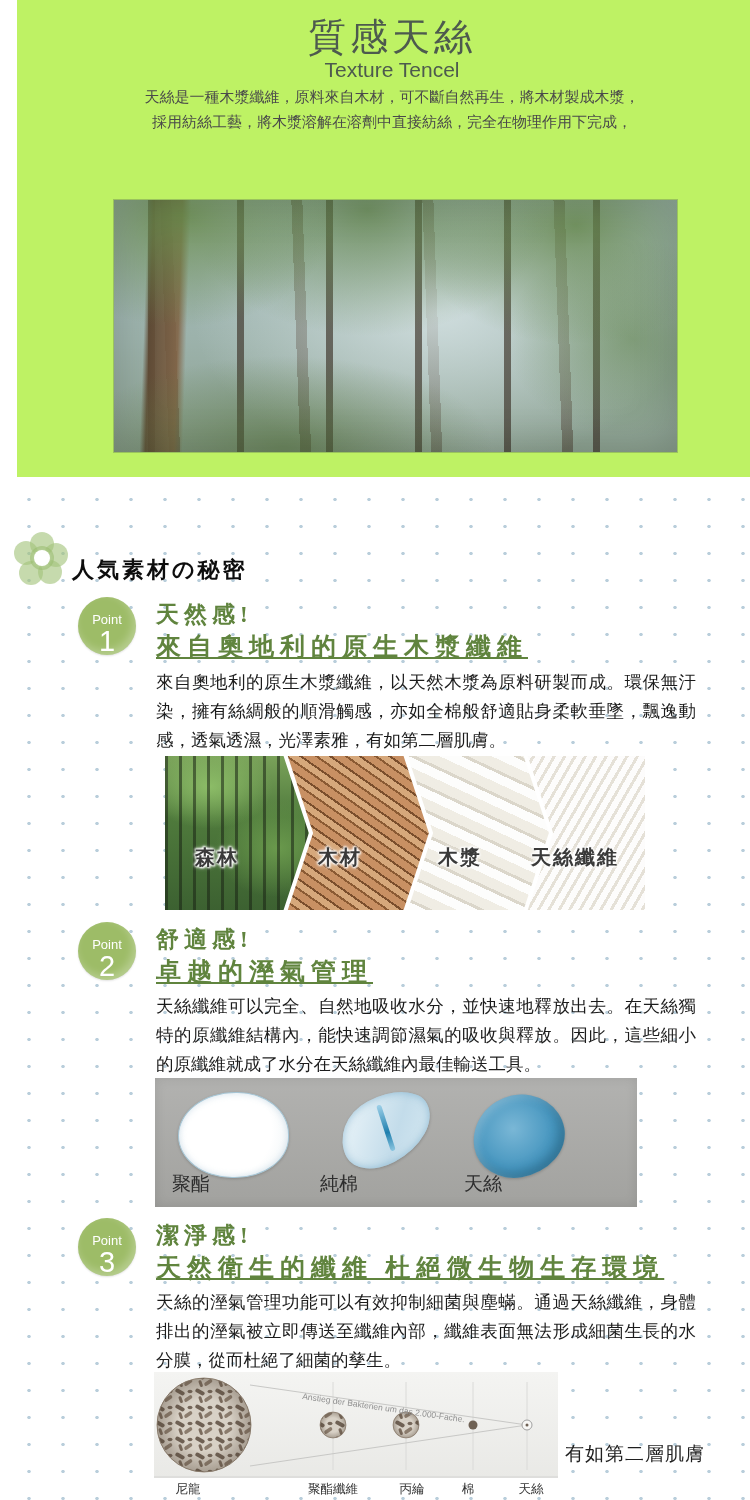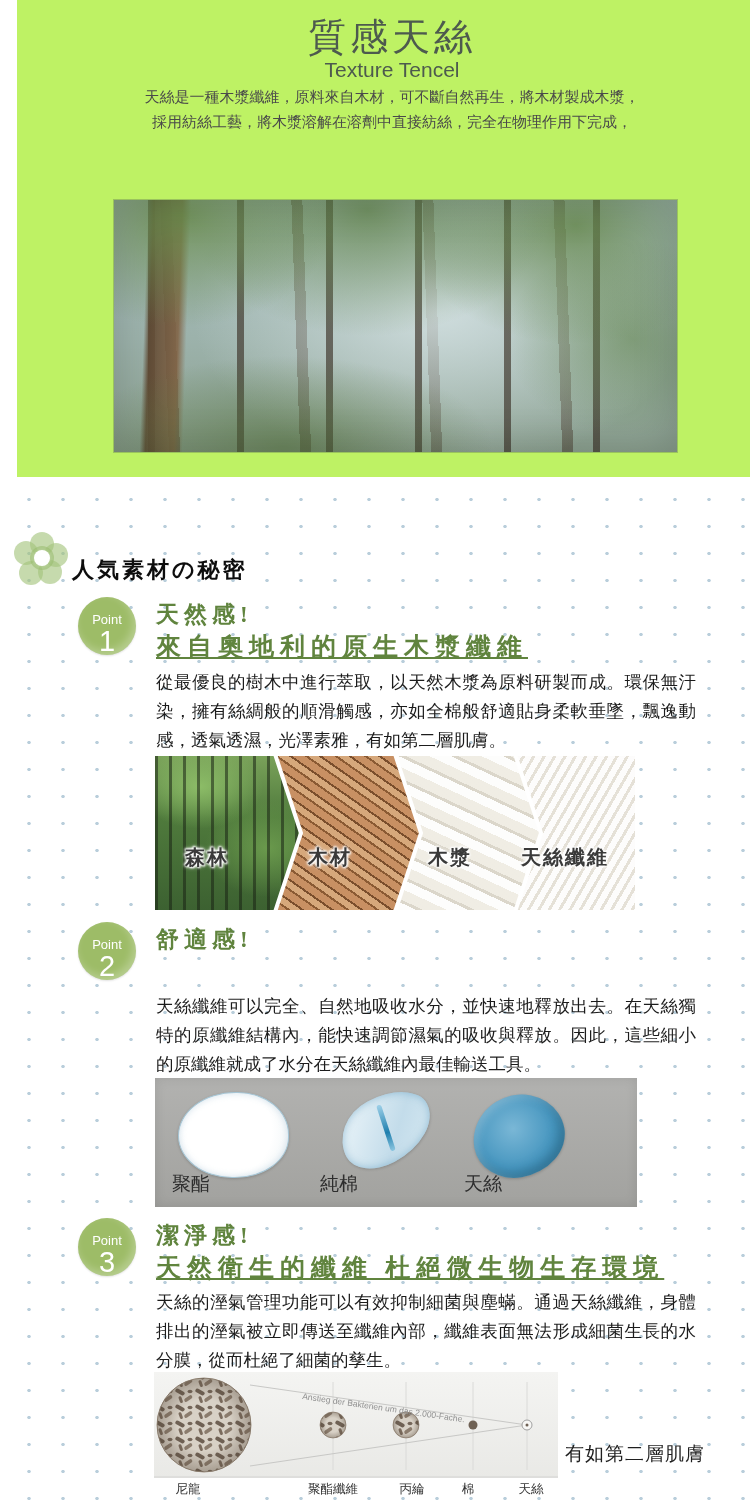--- a/index.html
+++ b/index.html
@@ -55,21 +55,21 @@
 
   .pt-title{position:absolute;left:156px;font-size:23px;font-weight:700;color:#60843e;letter-spacing:5px;}
   .pt-title.t1{top:599px}.pt-title.t2{top:924px}.pt-title.t3{top:1220px}
   .pt-sub{position:absolute;left:156px;font-size:25px;font-weight:700;color:#60843e;letter-spacing:6px;white-space:nowrap;text-decoration:underline;}
   .pt-sub.s1{top:630px}.pt-sub.s2{top:955px}.pt-sub.s3{top:1251px}
   .pt-body{position:absolute;left:156px;width:540px;font-size:17.5px;line-height:29px;
     color:#1c1c1c;text-align:justify;margin:0;}
   .pt-body.bd1{top:668px}.pt-body.bd2{top:992px}.pt-body.bd3{top:1288px}
 
   
-  .process{position:absolute;left:155px;top:756px;width:480px;height:154px;}
+  .process{position:absolute;left:165px;top:756px;width:480px;height:154px;}
   .stage{position:absolute;top:0;height:154px;width:150px;
     clip-path:polygon(0 0,120px 0,146px 50%,120px 100%,0 100%);}
   .stage.st1{left:0;z-index:4;background:
       repeating-linear-gradient(90deg, rgba(25,35,20,.55) 0 3px, rgba(25,35,20,0) 3px 14px),
       radial-gradient(ellipse 90px 60px at 30% 20%, rgba(150,200,110,.8), rgba(150,200,110,0) 70%),
       radial-gradient(ellipse 90px 70px at 75% 60%, rgba(120,170,85,.7), rgba(120,170,85,0) 70%),
       linear-gradient(180deg,#7aa25a 0%,#4f7a3c 40%,#3c6131 100%);}
   .stage.st2{left:120px;z-index:3;background:
       repeating-linear-gradient(35deg,#c89063 0 7px,#8a5a33 7px 9px,#d6a87b 9px 15px,#7a4e2c 15px 17px),
       #b97f4e;}
@@ -141,21 +141,21 @@
     <div class="flower-core"></div>
   </div>
   <h2 class="sec-heading serif">人気素材の秘密</h2>
 
   <div class="badge b1">
     <span class="bl">Point</span>
     <span class="bn">1</span>
   </div>
   <div class="pt-title t1 serif">天然感!</div>
   <div class="pt-sub s1 serif">來自奧地利的原生木漿纖維</div>
-  <p class="pt-body bd1 serif">從最優良的樹木中進行萃取，以天然木漿為原料研製而成。環保無汙染，擁有絲綢般的順滑觸感，亦如全棉般舒適貼身柔軟垂墜，飄逸動感，透氣透濕，光澤素雅，有如第二層肌膚。</p>
+  <p class="pt-body bd1 serif">來自奧地利的原生木漿纖維，以天然木漿為原料研製而成。環保無汙染，擁有絲綢般的順滑觸感，亦如全棉般舒適貼身柔軟垂墜，飄逸動感，透氣透濕，光澤素雅，有如第二層肌膚。</p>
 
   <div class="process">
     <div class="stage st1"></div>
     <div class="stage st2"></div>
     <div class="stage st3"></div>
     <div class="stage st4"></div>
     <svg class="chevrons" width="480" height="154" viewBox="0 0 480 154">
       <polyline points="120,-2 146,77 120,156" fill="none" stroke="#ffffff" stroke-width="4"></polyline>
       <polyline points="240,-2 266,77 240,156" fill="none" stroke="#ffffff" stroke-width="4"></polyline>
       <polyline points="360,-2 386,77 360,156" fill="none" stroke="#ffffff" stroke-width="4"></polyline>
@@ -164,20 +164,21 @@
     <div class="stage-label sl2">木材</div>
     <div class="stage-label sl3">木漿</div>
     <div class="stage-label sl4">天絲纖維</div>
   </div>
 
   <div class="badge b2">
     <span class="bl">Point</span>
     <span class="bn">2</span>
   </div>
   <div class="pt-title t2 serif">舒適感!</div>
+  <div class="pt-sub s2 serif">卓越的溼氣管理</div>
   <p class="pt-body bd2 serif">天絲纖維可以完全、自然地吸收水分，並快速地釋放出去。在天絲獨特的原纖維結構內，能快速調節濕氣的吸收與釋放。因此，這些細小的原纖維就成了水分在天絲纖維內最佳輸送工具。</p>
 
   <div class="absorb">
     <div class="blob poly"></div>
     <div class="blob cotton"></div>
     <div class="blob tencel"></div>
     <div class="absorb-label a1">聚酯</div>
     <div class="absorb-label a2">純棉</div>
     <div class="absorb-label a3">天絲</div>
   </div>

